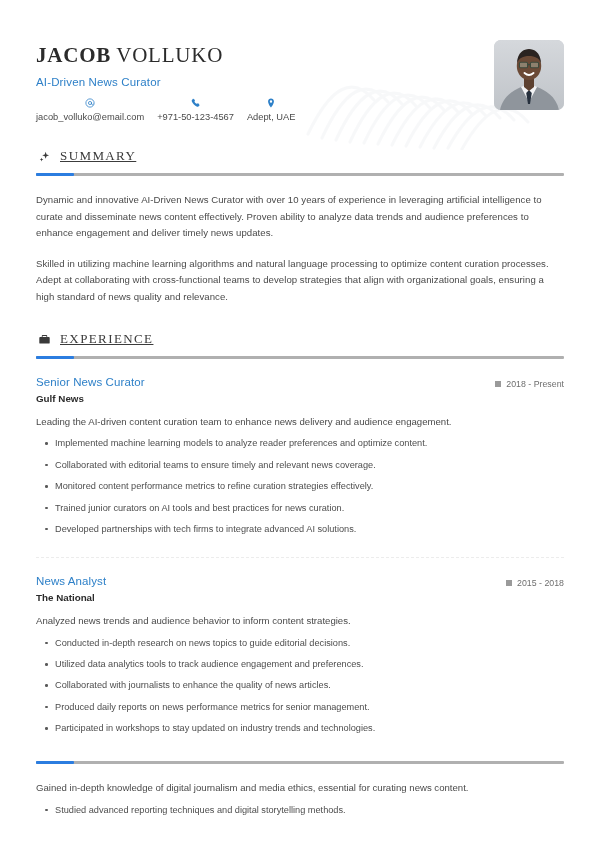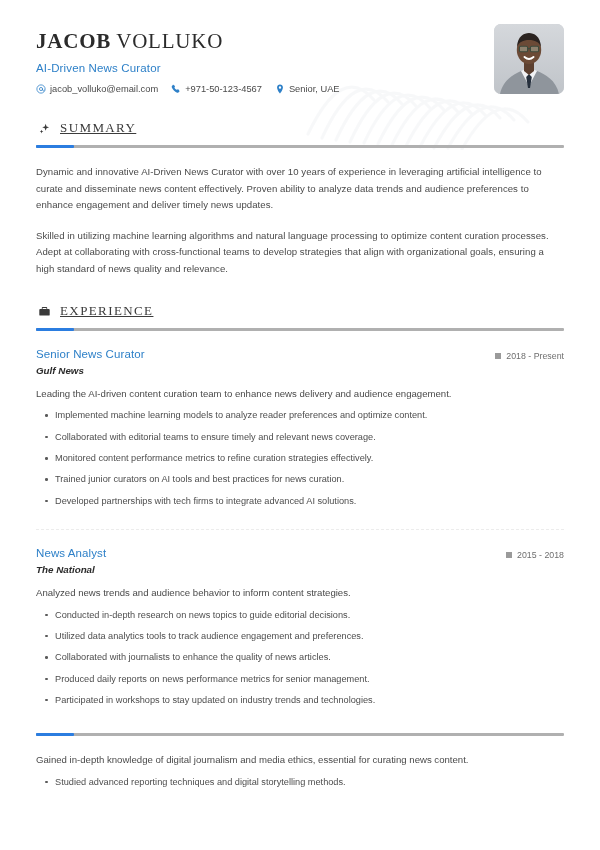--- a/index.html
+++ b/index.html
@@ -30,23 +30,23 @@
   .page {
     position: relative;
     padding: 0 36px;
     box-sizing: border-box;
     width: 600px;
   }
 
   
   .header {
     display: flex;
-    align-items: flex-end;
+    align-items: flex-start;
     justify-content: space-between;
-    padding-top: 22px;
+    padding-top: 38px;
     position: relative;
     z-index: 2;
   }
   .header-left { padding-top: 6px; }
 
   .name {
     font-family: "Liberation Serif", serif;
     font-size: 21px;
     letter-spacing: 0.8px;
     color: #2b2b2b;
@@ -65,21 +65,21 @@
 
   .contacts {
     margin-top: 10px;
     display: flex;
     align-items: center;
     gap: 13px;
     font-size: 9.3px;
     color: #4a4a4a;
     white-space: nowrap;
   }
-  .contact { display: flex; align-items: center; gap: 4px; }
+  .contact { display: flex; align-items: center; gap: 4px; flex-direction: column; }
   .contact .ico {
     display: inline-flex;
     align-items: center;
     justify-content: center;
     width: 10px;
     height: 10px;
     color: #2e80c8;
     flex: 0 0 auto;
   }
   .contact .ico svg { display: block; }
@@ -167,21 +167,20 @@
   .entry-role {
     font-size: 11.5px;
     color: #2e80c8;
     letter-spacing: 0.1px;
   }
   .entry-org {
     margin-top: 5px;
     font-size: 9.8px;
     font-weight: 700;
     color: #2b2b2b;
-    font-style: italic;
   }
   .entry-date {
     display: flex;
     align-items: center;
     gap: 5px;
     font-size: 8.8px;
     color: #6e6e6e;
     white-space: nowrap;
     padding-top: 3px;
   }
@@ -272,21 +271,21 @@
           </span>
           <span>+971-50-123-4567</span>
         </div>
 
         <div class="contact">
           <span class="ico">
             <svg viewBox="0 0 16 16" width="10" height="10" fill="currentColor">
               <path d="M8 .9C5.4.9 3.3 3 3.3 5.6c0 3.4 4 9 4.2 9.2.2.3.7.3.9 0 .2-.2 4.3-5.8 4.3-9.2C12.7 3 10.6.9 8 .9zm0 6.6a1.9 1.9 0 1 1 0-3.8 1.9 1.9 0 0 1 0 3.8z"></path>
             </svg>
           </span>
-          <span>Senior, UAE</span>
+          <span>Adept, UAE</span>
         </div>
       </div>
     </div>
 
     <div class="photo">
       <svg viewBox="0 0 70 70">
         <defs>
           <linearGradient id="bgGrad" x1="0" y1="0" x2="0" y2="1">
             <stop offset="0%" stop-color="#d5d8dc"></stop>
             <stop offset="100%" stop-color="#c0c4c9"></stop>

